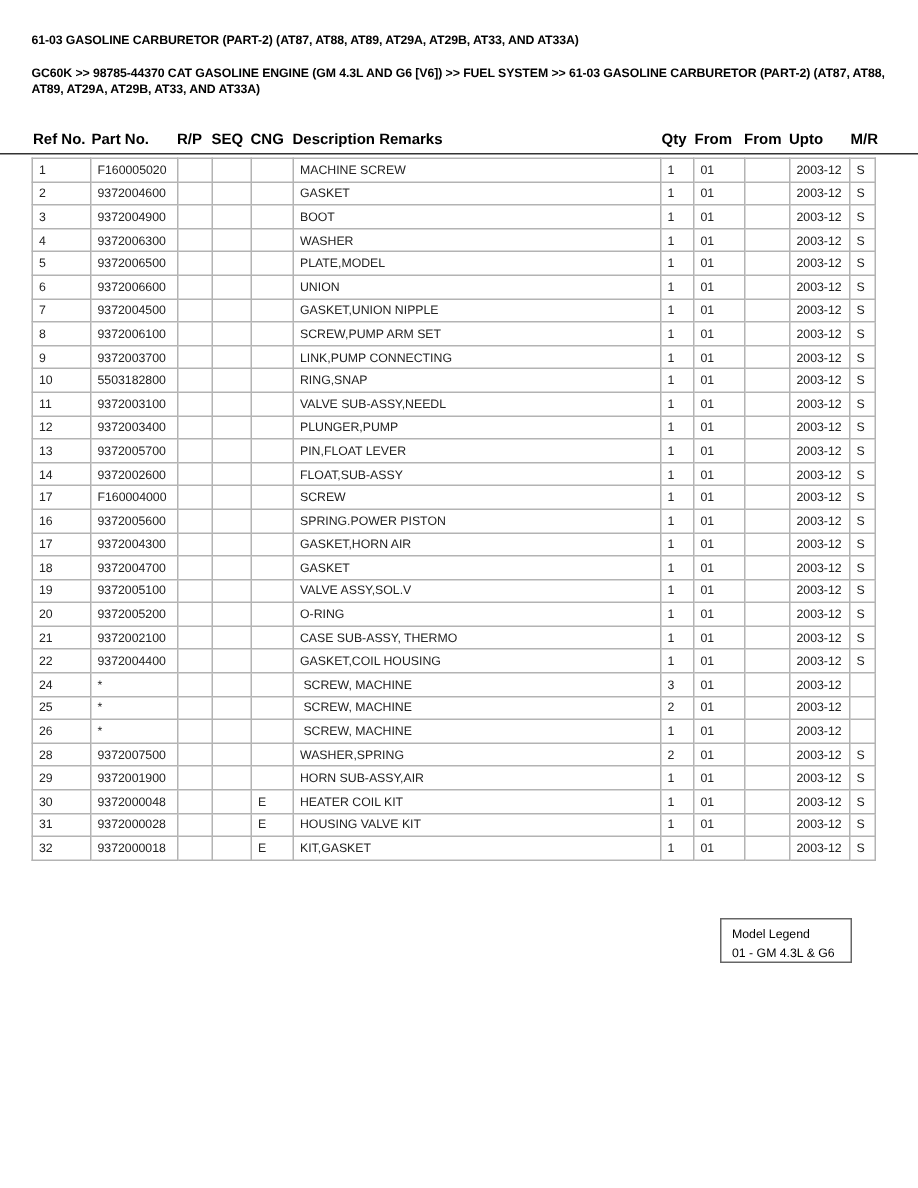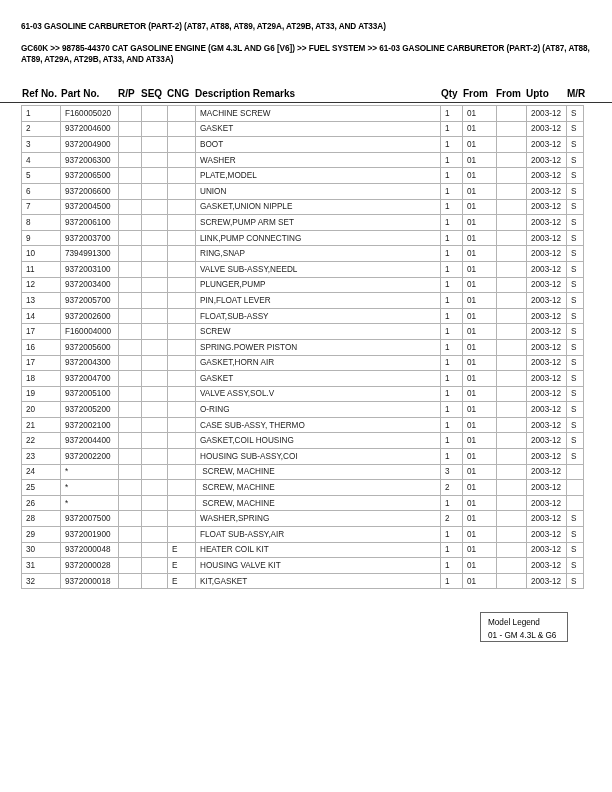--- a/index.html
+++ b/index.html
@@ -164,21 +164,21 @@
         <td></td>
         <td style="white-space: pre;">LINK,PUMP CONNECTING</td>
         <td>1</td>
         <td>01</td>
         <td></td>
         <td>2003-12</td>
         <td>S</td>
       </tr>
       <tr>
         <td>10</td>
-        <td>7394991300</td>
+        <td>5503182800</td>
         <td></td>
         <td></td>
         <td></td>
         <td style="white-space: pre;">RING,SNAP</td>
         <td>1</td>
         <td>01</td>
         <td></td>
         <td>2003-12</td>
         <td>S</td>
       </tr>
@@ -332,33 +332,20 @@
         <td></td>
         <td></td>
         <td style="white-space: pre;">GASKET,COIL HOUSING</td>
         <td>1</td>
         <td>01</td>
         <td></td>
         <td>2003-12</td>
         <td>S</td>
       </tr>
       <tr>
-        <td>23</td>
-        <td>9372002200</td>
-        <td></td>
-        <td></td>
-        <td></td>
-        <td style="white-space: pre;">HOUSING SUB-ASSY,COI</td>
-        <td>1</td>
-        <td>01</td>
-        <td></td>
-        <td>2003-12</td>
-        <td>S</td>
-      </tr>
-      <tr>
         <td>24</td>
         <td>*</td>
         <td></td>
         <td></td>
         <td></td>
         <td style="white-space: pre;"> SCREW, MACHINE</td>
         <td>3</td>
         <td>01</td>
         <td></td>
         <td>2003-12</td>
@@ -402,21 +389,21 @@
         <td></td>
         <td>2003-12</td>
         <td>S</td>
       </tr>
       <tr>
         <td>29</td>
         <td>9372001900</td>
         <td></td>
         <td></td>
         <td></td>
-        <td style="white-space: pre;">FLOAT SUB-ASSY,AIR</td>
+        <td style="white-space: pre;">HORN SUB-ASSY,AIR</td>
         <td>1</td>
         <td>01</td>
         <td></td>
         <td>2003-12</td>
         <td>S</td>
       </tr>
       <tr>
         <td>30</td>
         <td>9372000048</td>
         <td></td>

